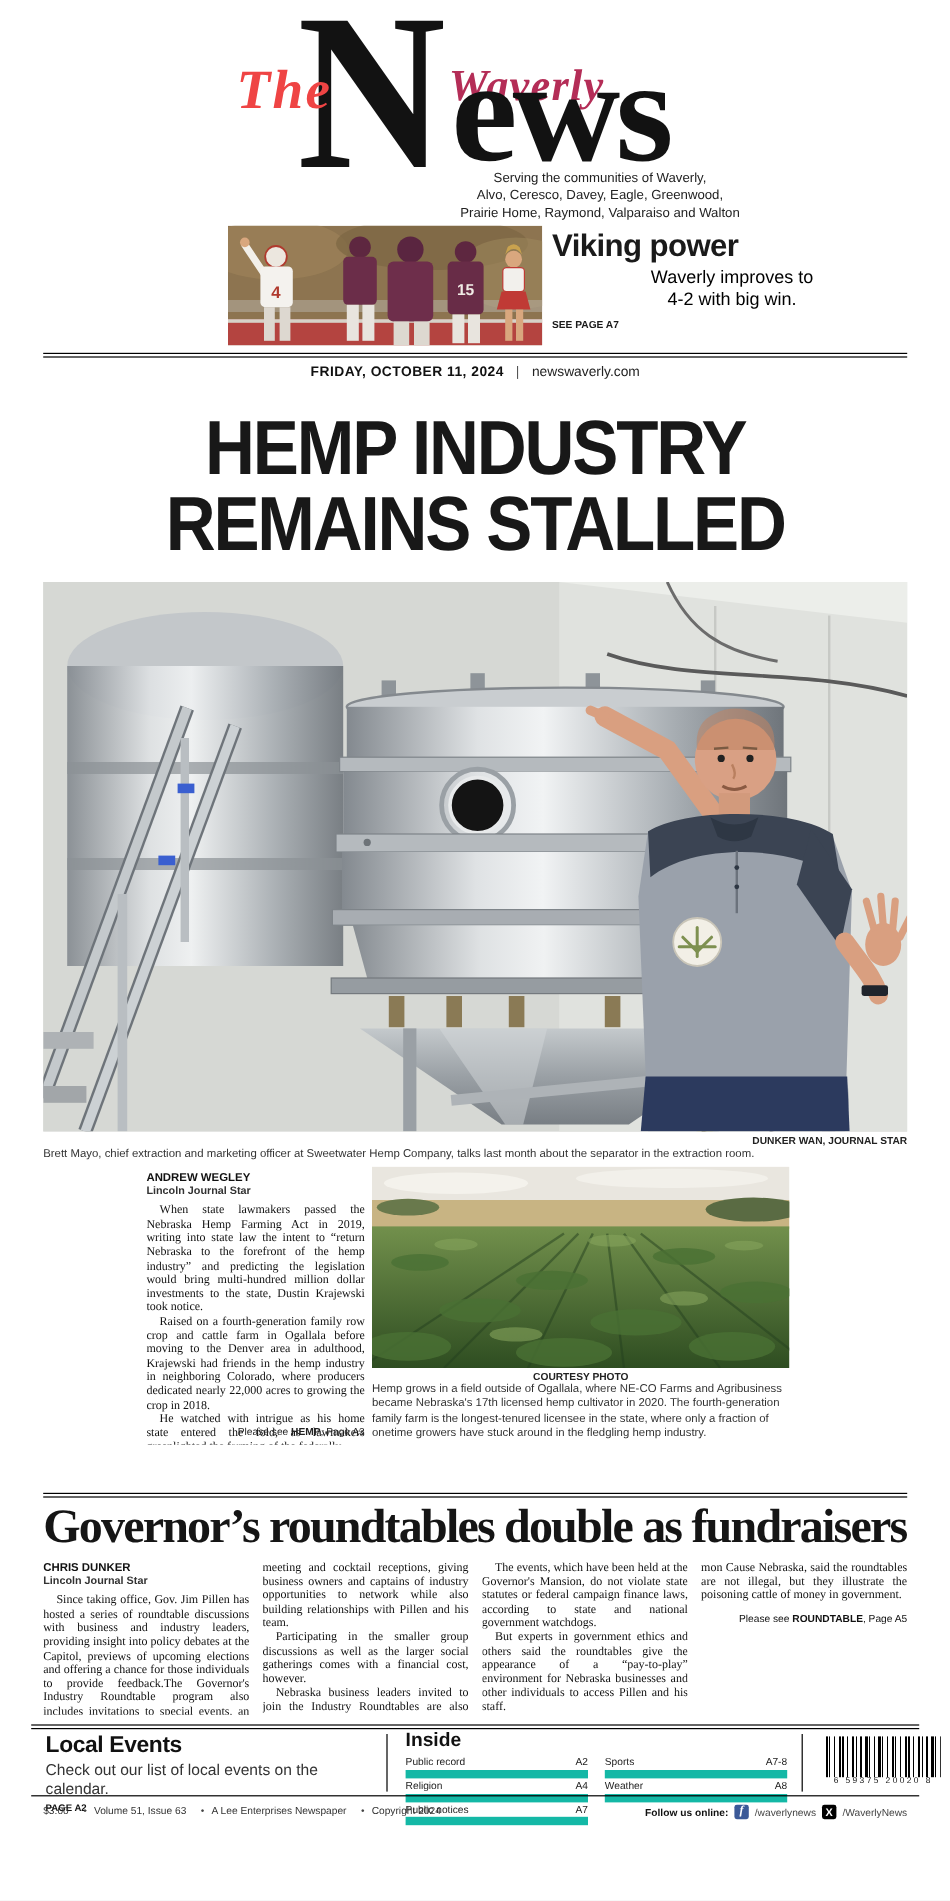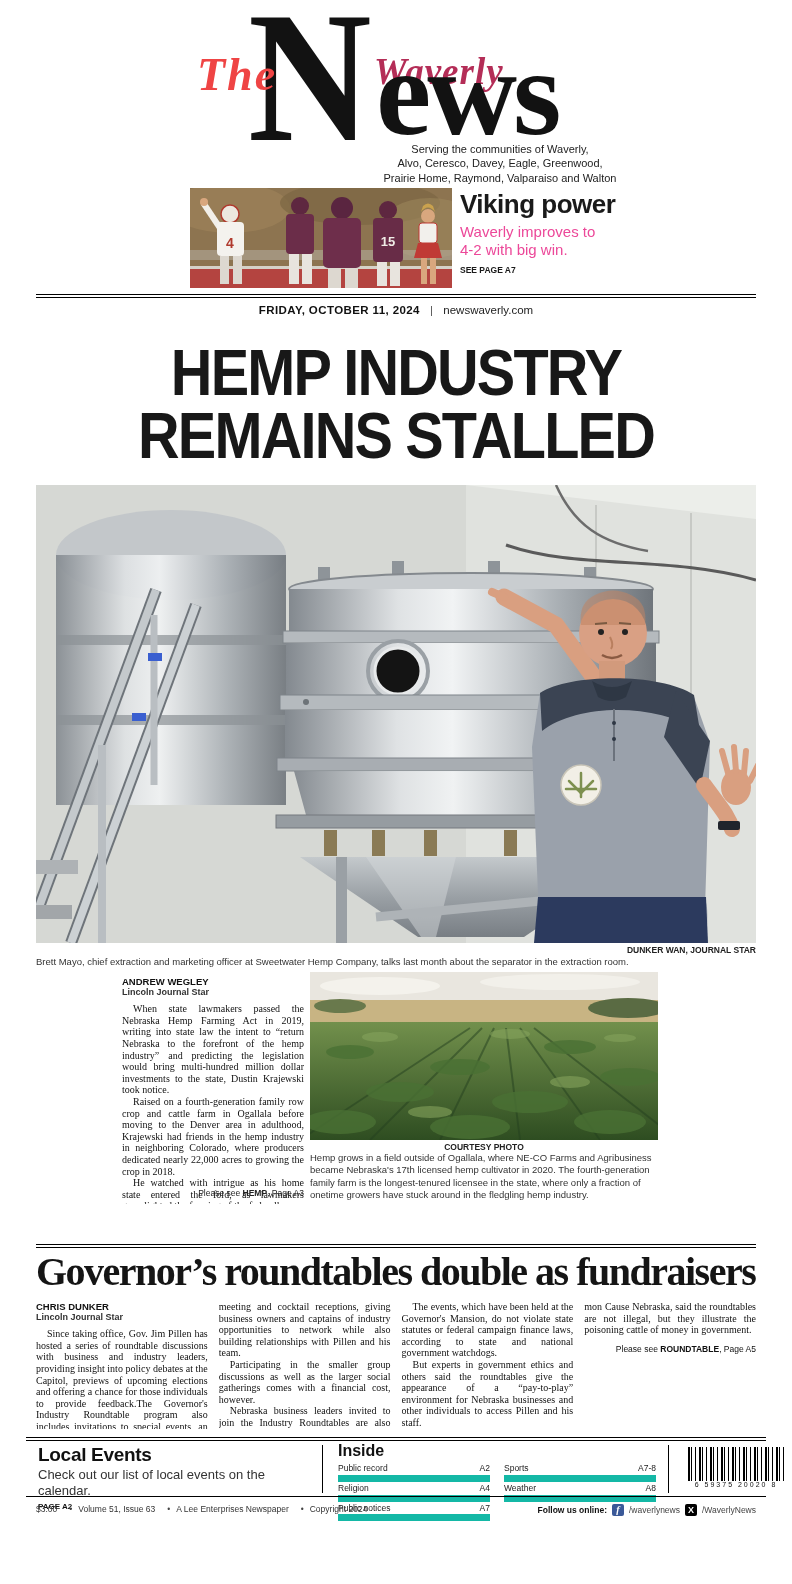--- a/index.html
+++ b/index.html
@@ -15,21 +15,21 @@
   .mh-n { position:absolute; left:248px; top:-52px; font:bold 186px/1 "Liberation Serif",serif; color:#121212; transform:scaleX(.92); transform-origin:left top;}
   .mh-waverly { position:absolute; left:374px; top:14px; font:bold italic 37px "Liberation Serif",serif; letter-spacing:1px; }
   .mh-ews { position:absolute; left:376px; top:-4px; font:bold 122px/1 "Liberation Serif",serif; letter-spacing:-4px; color:#121212; transform:scaleX(1.02); transform-origin:left top;}
   .mh-tagline { position:absolute; left:360px; top:106px; width:280px; text-align:center;
     font:11px/1.3 "Liberation Sans",sans-serif; color:#222; }
   
   .teaser { position:absolute; left:0; top:188px; width:792px; height:102px; }
   .teaser-photo { position:absolute; left:190px; top:0; width:262px; height:100px; overflow:hidden; }
   .teaser-text { position:absolute; left:460px; top:2px; width:300px; }
   .teaser-title { font:bold 26px/1.1 "Liberation Sans",sans-serif; letter-spacing:-.5px; color:#1a1a1a;}
-  .teaser-sub { font:15px/1.2 "Liberation Sans",sans-serif; color:#ec4899; margin-top:4px;}
+  .teaser-sub { font:15px/1.2 "Liberation Sans",sans-serif; color:#000000; margin-top:4px;text-align:center;}
   .teaser-see { font:bold 8.5px "Liberation Sans",sans-serif; margin-top:6px; color:#1a1a1a;}
   
   .dateline { position:absolute; left:36px; top:294px; width:720px; border-top:4px double #000; text-align:center; padding-top:6px;
     font:bold 11.5px "Liberation Sans",sans-serif; letter-spacing:.4px;}
   .dateline .site { font-weight:normal; color:#222; letter-spacing:0; }
   .dateline .sep { font-weight:normal; color:#555; padding:0 10px; }
   
   .lead-headline { position:absolute; left:0; top:342px; width:792px; text-align:center;
     font:bold 64px/0.98 "Liberation Sans",sans-serif; letter-spacing:-2px; color:#181818; }
   .lead-headline span { display:block; transform:scaleX(.9); transform-origin:50% 50%; }

